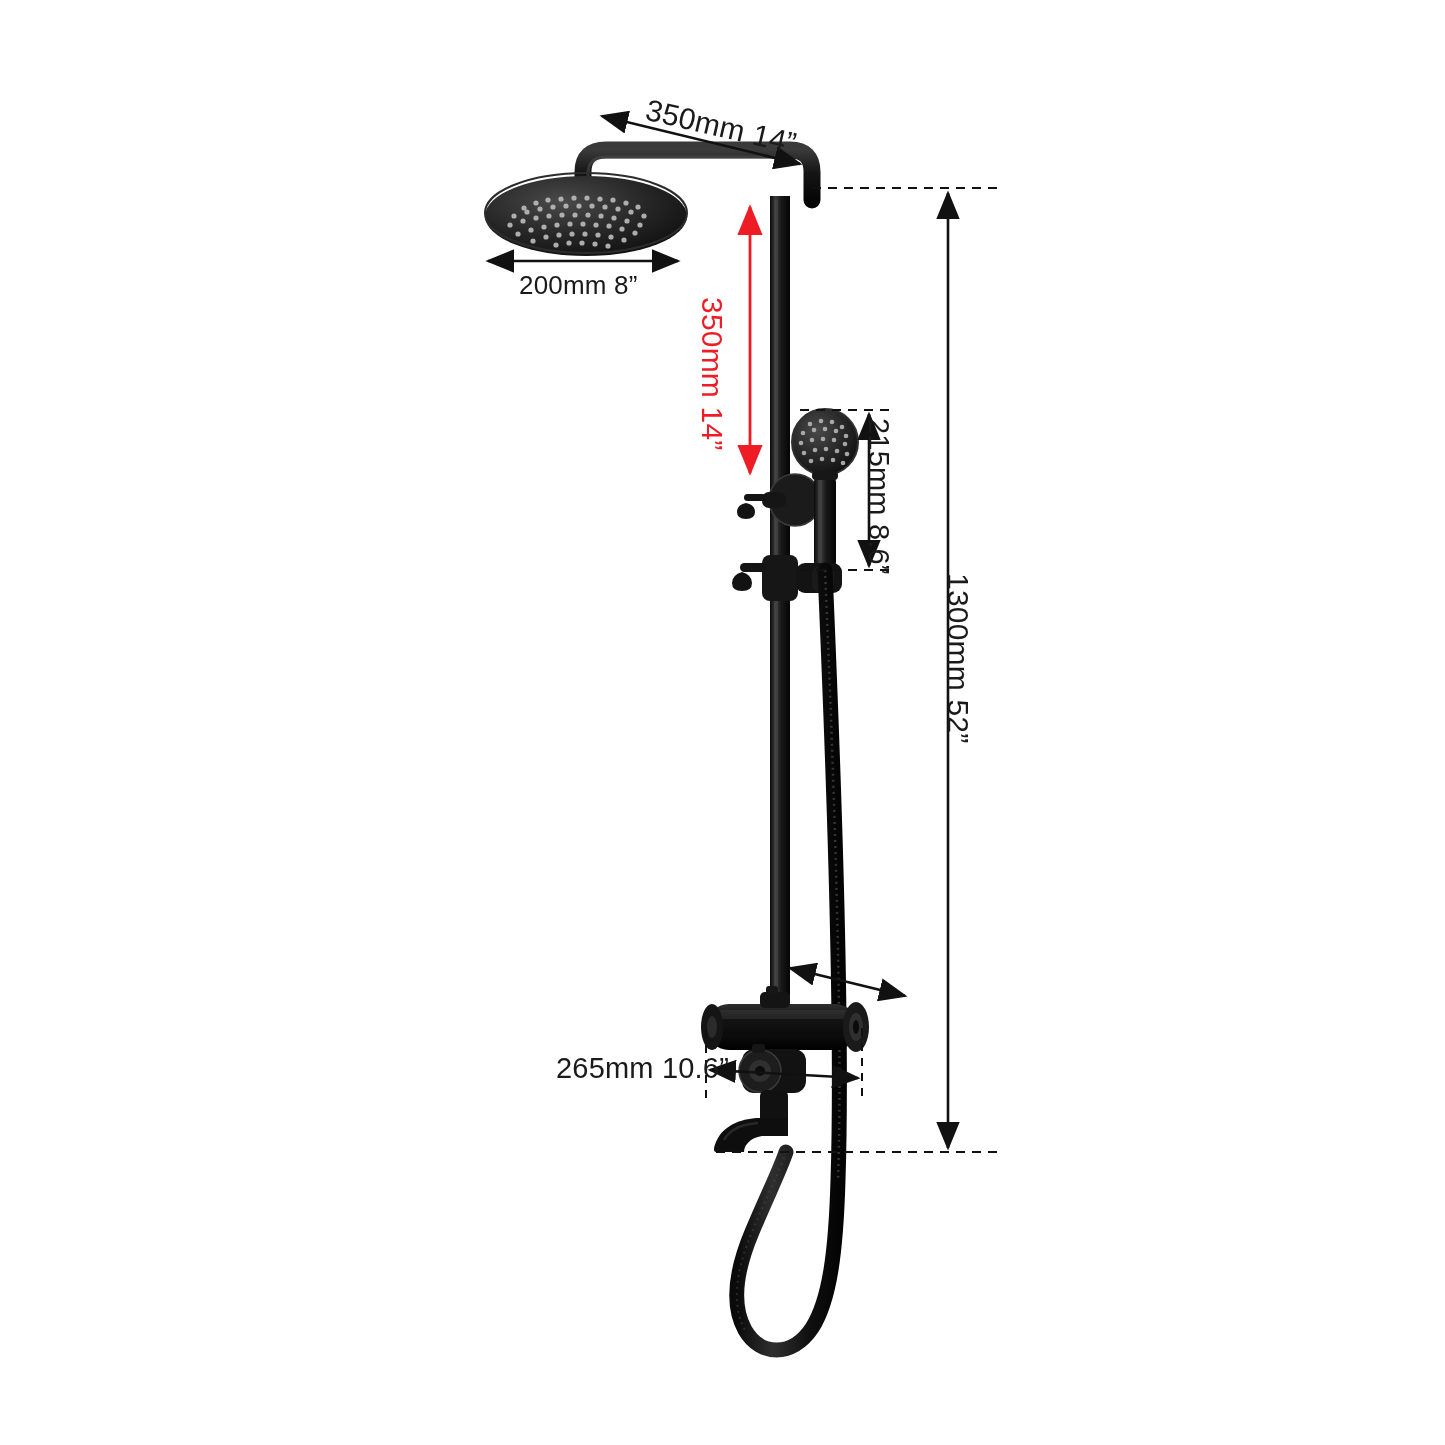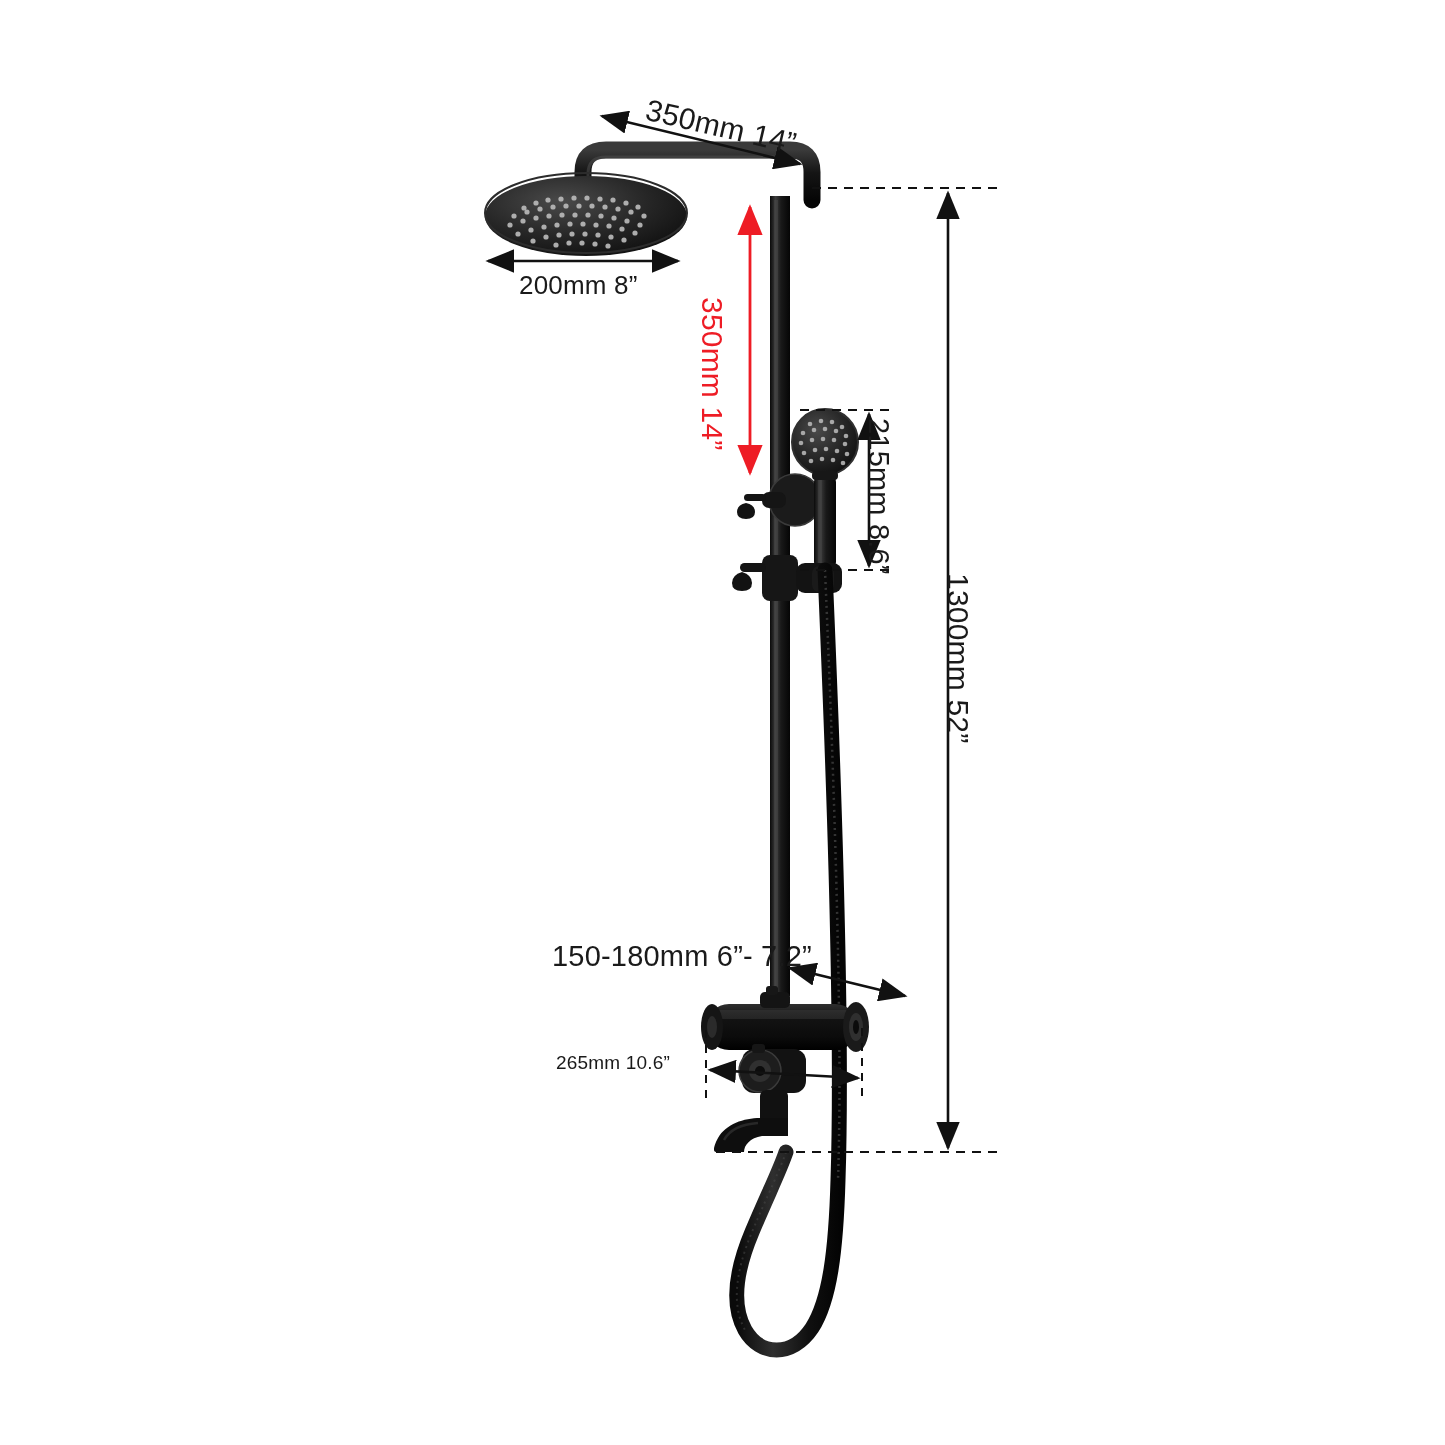--- a/index.html
+++ b/index.html
@@ -270,17 +270,16 @@
   <div class="dim-text" style="left:650px; top:93px; font-size:30px; transform:rotate(13deg); transform-origin:left top;">350mm 14”</div>
 
   <div class="dim-text" style="left:519px; top:270px; font-size:26px;">200mm 8”</div>
 
   <div class="dim-text red" style="left:729px; top:297px; font-size:30px; transform:rotate(90deg); transform-origin:left top;">350mm 14”</div>
 
   <div class="dim-text" style="left:895px; top:418px; font-size:29px; transform:rotate(90deg); transform-origin:left top;">215mm 8.6”</div>
 
   <div class="dim-text" style="left:975px; top:573px; font-size:30px; transform:rotate(90deg); transform-origin:left top;">1300mm 52”</div>
 
-  <div class="dim-text" style="left:552px; top:940px; font-size:29px;">150-180mm 6”- 7.2”</div>
-
-  <div class="dim-text" style="left:556px; top:1052px; font-size:19px;">265mm 10.6”</div>
+
+  <div class="dim-text" style="left:556px; top:1052px; font-size:29px;">265mm 10.6”</div>
 
 </div>
 
 </body></html>

